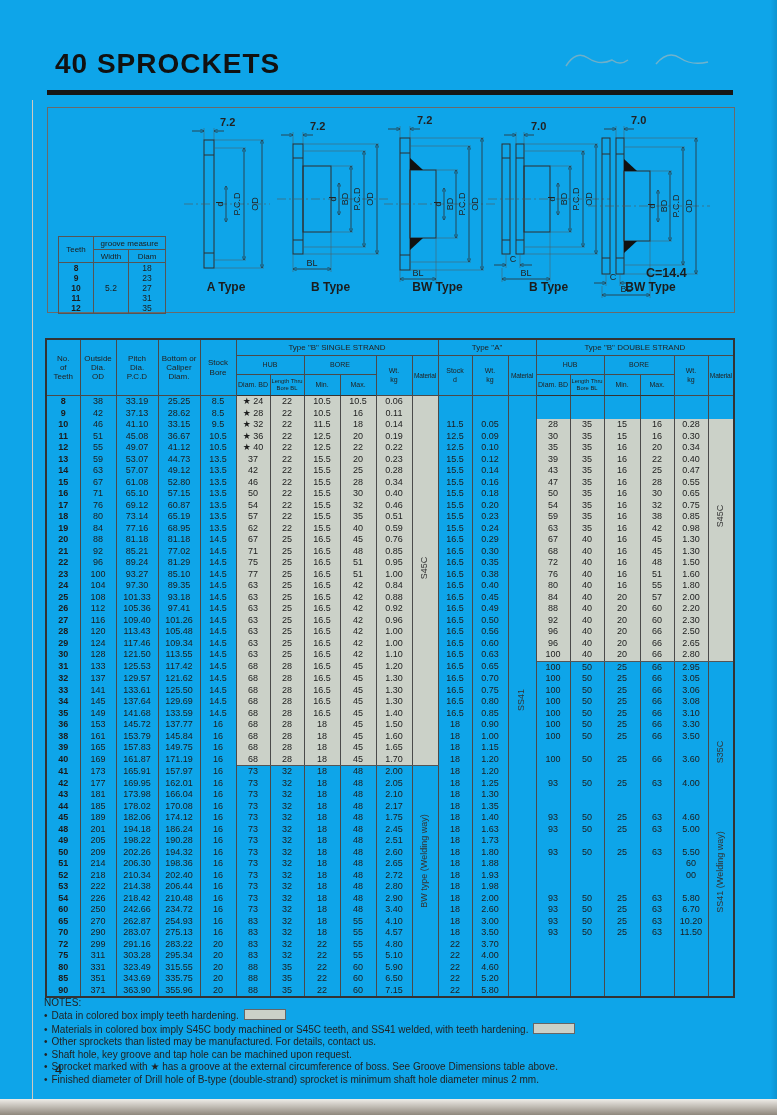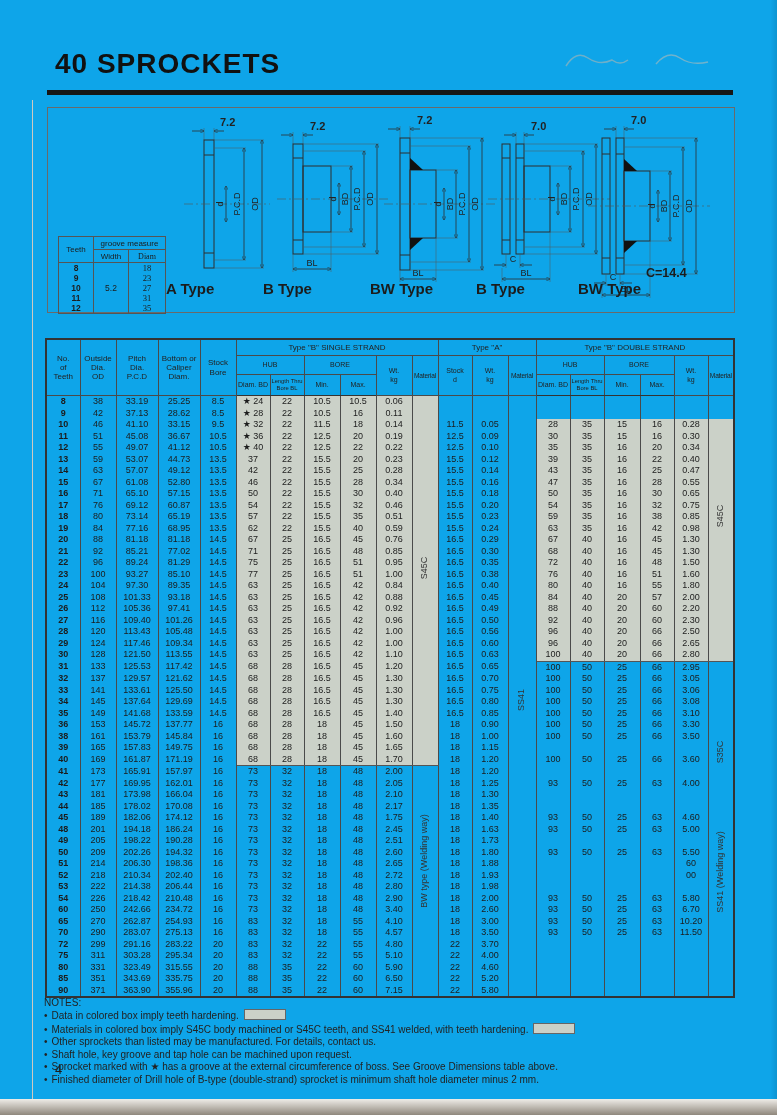--- a/index.html
+++ b/index.html
@@ -15,30 +15,30 @@
   .panel{position:absolute;left:47px;top:107px;width:686px;height:204px;border:1px solid #6a6a6a;}
   .panel svg{position:absolute;}
   .panel svg line,.panel svg rect,.panel svg path{stroke:#2e2e2e;fill:none;stroke-width:1;}
   .panel svg .dim{stroke-width:.8;}
   .panel svg .ext{stroke-width:.5;stroke:#555;}
   .panel svg .cl{stroke-width:.6;stroke:#555;stroke-dasharray:9 3 2 3;}
   .panel svg .weld{fill:#111;stroke:none;}
   .panel svg text{font-family:"Liberation Sans",sans-serif;font-size:9px;fill:#222;stroke:none;}
   .panel svg .wlab{font-size:11px;font-weight:bold;}
   .panel svg .vl{text-anchor:middle;}
-  .dlabel{position:absolute;top:172px;font-size:15px;font-weight:bold;text-align:left;}
+  .dlabel{position:absolute;top:172px;font-size:12px;font-weight:bold;text-align:center;}
   .c-note{position:absolute;left:598px;top:158px;font-size:12.5px;font-weight:bold;}
 
   table.groove{position:absolute;left:10px;top:128px;border-collapse:collapse;font-size:8.5px;}
   table.groove th,table.groove td{border:1px solid #555;padding:0 2px;text-align:center;font-weight:normal;}
   table.groove th{font-size:8px;height:12px;}
   table.groove td{vertical-align:top;}
   table.groove .gteeth{width:30px;}
   table.groove .gw{width:30px;vertical-align:middle;}
-  table.groove .gd{width:32px;font-family:Liberation Serif, serif;}
+  table.groove .gd{width:32px;}
   table.groove .gl{line-height:10px;height:10px;}
   table.groove .gteeth .gl{font-weight:bold;}
 
   .tblwrap{position:absolute;left:45px;top:338px;width:690px;height:657px;}
   table.maintbl{border-collapse:collapse;table-layout:fixed;width:688px;border:2px solid #333;}
   table.maintbl th{border:1px solid #4a4a4a;font-weight:normal;font-size:7px;line-height:1.15;padding:0;white-space:pre-line;text-align:center;color:#222;}
   table.maintbl thead tr.hr1 th{font-size:8px;height:15px;}
   table.maintbl thead tr.hr2 th{height:18px;}
   table.maintbl thead tr.hr3 th{height:20px;}
   table.maintbl thead tr:last-child th{border-bottom:1.5px solid #333;}

